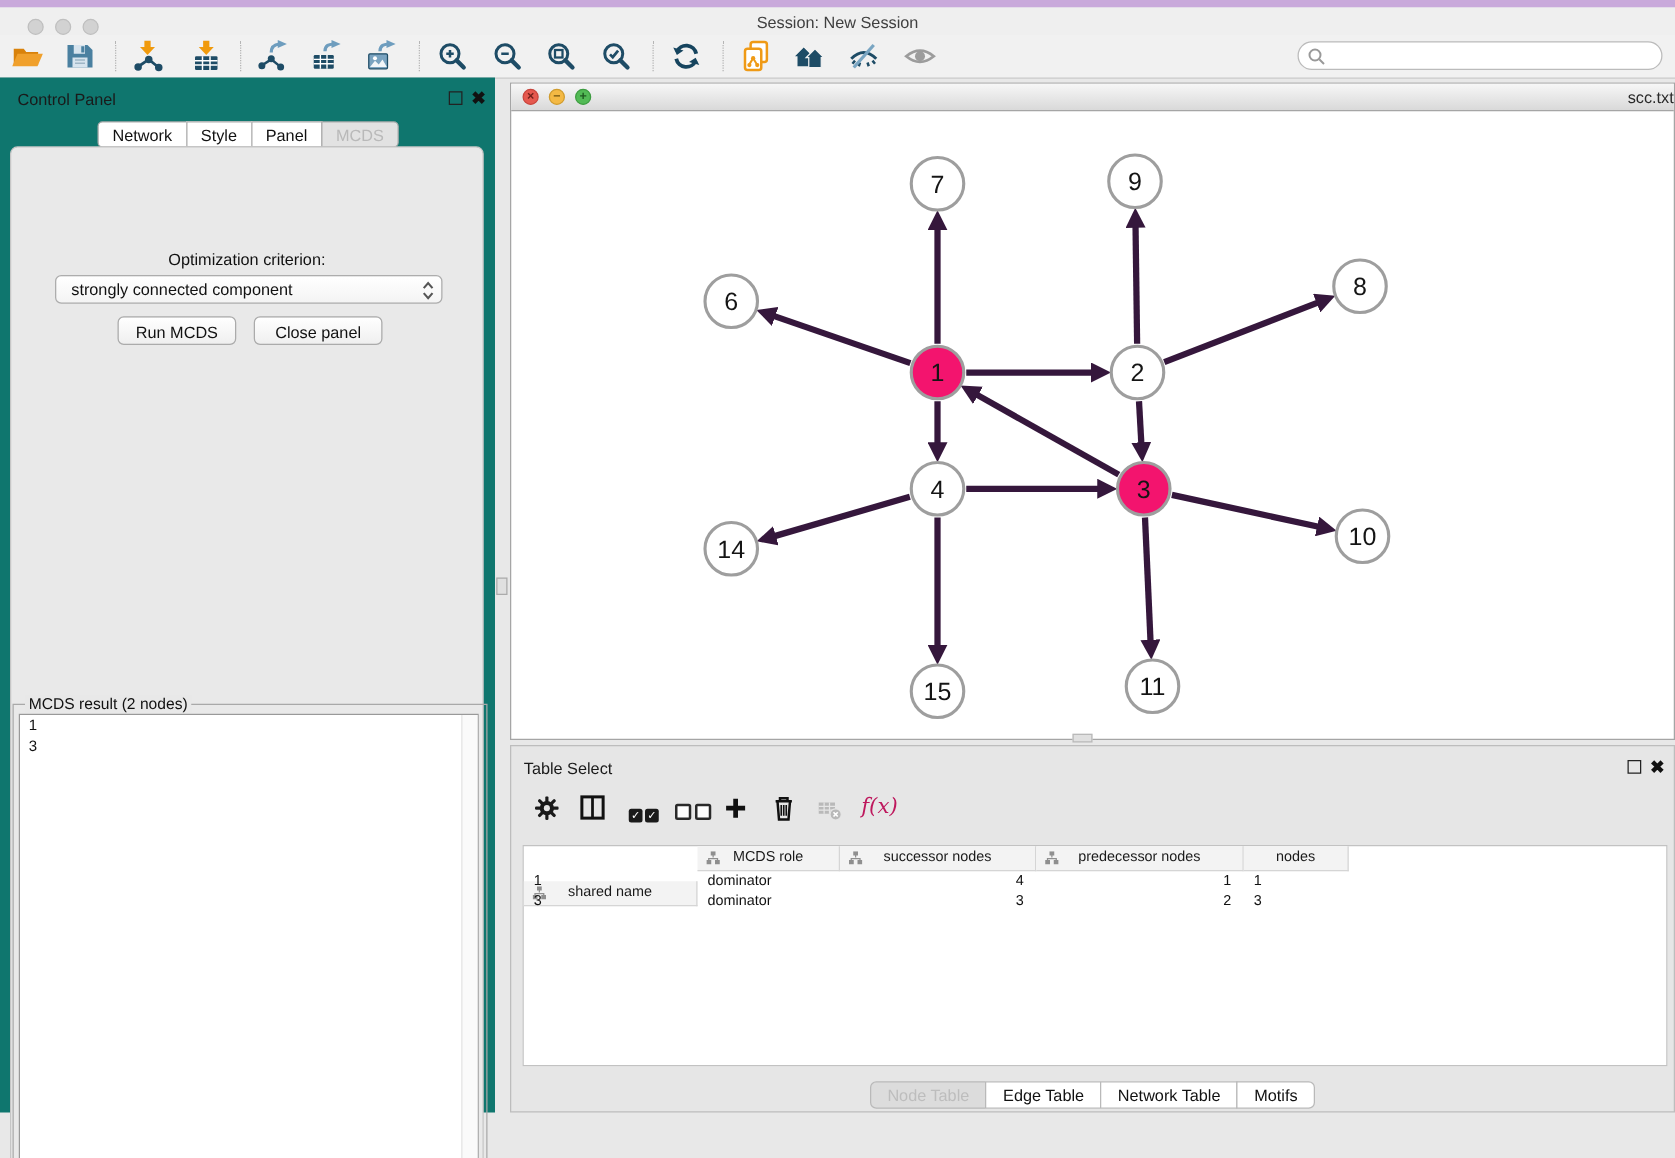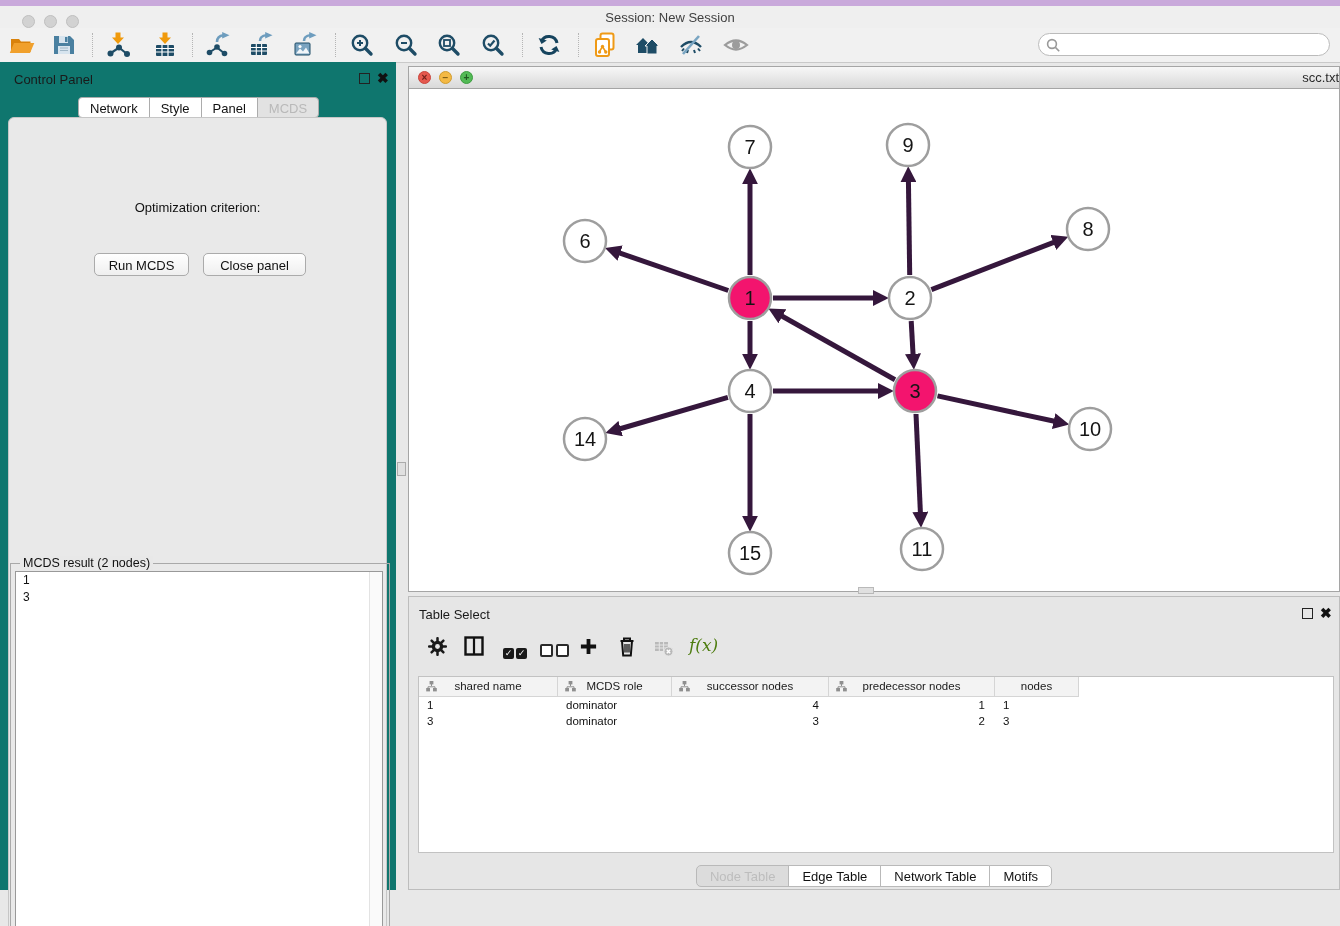--- a/index.html
+++ b/index.html
@@ -63,21 +63,21 @@
   .td{font-size:11.5px;color:#111;line-height:16px;box-sizing:border-box;padding-left:8px;white-space:nowrap;overflow:hidden;}
   .td.r{text-align:right;padding-right:10px;padding-left:0;}
   #bottom-tabs{left:0;top:268px;width:100%;justify-content:center;}
   .btab{height:22px;line-height:22px;padding:0 13px;background:#FFF;border:1px solid #B9B9B9;margin-left:-1px;font-size:13px;color:#111;box-sizing:border-box;}
   .btab:first-child{border-top-left-radius:5px;border-bottom-left-radius:5px;margin-left:0;}
   .btab:last-child{border-top-right-radius:5px;border-bottom-right-radius:5px;}
   .btab.selected{background:#DCDCDC;color:#BDBDBD;}
   .cb{width:11px;height:11px;background:#1A1A1A;border-radius:2px;color:#FFF;font-size:9px;line-height:11px;text-align:center;display:inline-block;}
   .cb::before{content:"\2713";}
   .cbo{width:9px;height:9px;border:2px solid #2A2A2A;border-radius:2px;background:#FFF;display:inline-block;}
-  .fx{font-family:"DejaVu Serif",serif;font-style:italic;font-size:17px;color:#4d7c0f;}
+  .fx{font-family:"DejaVu Serif",serif;font-style:italic;font-size:17px;color:#be185d;}
   
   .statusbar{position:absolute;left:0;top:890px;width:1340px;height:36px;background:#EDEDED;border-top:1px solid #BDBDBD;box-sizing:border-box;}
   .sb-left-btn{position:absolute;left:10px;top:6px;width:30px;height:26px;background:#FDFDFD;border:1px solid #B0B0B0;border-radius:3px;box-sizing:border-box;}
   .sb-left-btn svg{position:absolute;left:5px;top:5px;}
   .memory-btn{position:absolute;right:8px;top:8px;height:22px;padding:0 9px 0 7px;background:linear-gradient(#FFF,#EFEFEF);border:1px solid #ABABAB;border-radius:4px;display:flex;align-items:center;gap:5px;box-sizing:border-box;}
   .memory-dot{width:12px;height:12px;border-radius:50%;background:#1E8E2E;}
   .memory-label{font-size:12px;color:#111;}
 </style>
 </head>
 <body>
@@ -250,20 +250,26 @@
     <span class="float-btn" style="left:359px"></span>
     <span class="close-btn" style="left:377px">✖</span>
     <div class="tabs" id="cp-tabs">
         <div class="tab">Network</div>
         <div class="tab">Style</div>
         <div class="tab">Panel</div>
         <div class="tab selected">MCDS</div>
       </div>
     <div class="cp-body">
       <div class="opt-label">Optimization criterion:</div>
+    </div>
+    <div class="dropdown">
+      <span class="dd-text">strongly connected component</span>
+      <svg width="11" height="17" viewBox="0 0 11 17">
+          <path d="M2 6.5 L5.5 2.5 L9 6.5 M2 10.5 L5.5 14.5 L9 10.5" fill="none" stroke="#555" stroke-width="1.7"></path>
+        </svg>
     </div>
     <button class="cp-btn" style="left:94px;width:95px">Run MCDS</button>
     <button class="cp-btn" style="left:203px;width:103px">Close panel</button>
     <div class="result-box">
       <span class="result-legend">MCDS result (2 nodes)</span>
       <div class="result-list" id="result-list">
         <div class="result-scroll"></div>
       <div class="result-item">1</div>
           <div class="result-item">3</div>
         </div>
@@ -400,21 +406,21 @@
           <rect x="1" y="2" width="13" height="9" fill="#B9B9B9"></rect>
           <path d="M1 5 h13 M1 8 h13 M5.3 2 v9 M9.6 2 v9" stroke="#E6E6E6" stroke-width="1"></path>
           <circle cx="14.5" cy="11.5" r="4.5" fill="#B9B9B9" stroke="#E6E6E6" stroke-width="1"></circle>
           <path d="M12.8 9.8 l3.4 3.4 M16.2 9.8 l-3.4 3.4" stroke="#FFF" stroke-width="1.4"></path>
         </svg>
     </div>
     <div class="tp-toolbar-icon fx" style="left:280px;top:38px">f(x)</div>
 
     <div class="tbl">
       <div class="thead" id="tbl-head">
-          <div class="th" style="width: 139px;">
+          <div class="th" style="width: 139px; margin-top: 28px;">
             <svg width="11" height="11" viewBox="0 0 11 11">
               <path d="M5.5 3 v2 M2 7 V5.8 h7 V7" fill="none" stroke="#8F8F8F" stroke-width="1"></path>
               <g fill="#8F8F8F">
                 <rect x="3.6" y="0" width="3.8" height="3.4"></rect>
                 <rect x="0.2" y="7" width="3.8" height="3.4"></rect>
                 <rect x="7" y="7" width="3.8" height="3.4"></rect>
               </g>
             </svg>
             <span class="th-label">shared name</span>
           </div>

